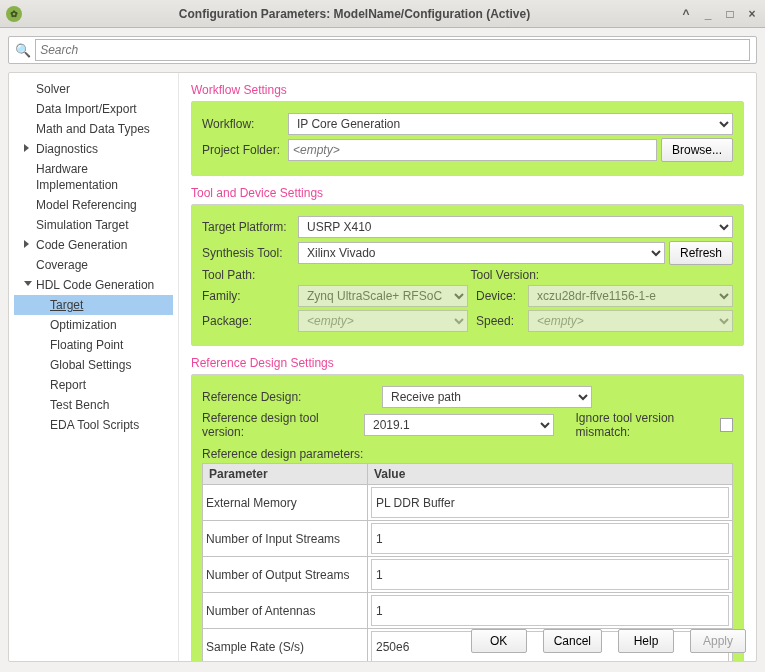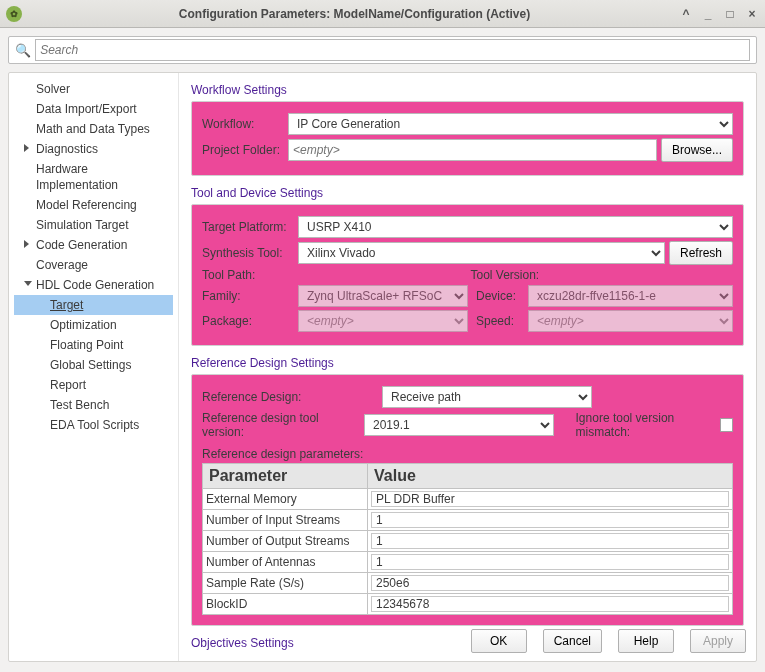--- a/index.html
+++ b/index.html
@@ -64,52 +64,52 @@
     border-width:5px 4px 0 4px;
     border-color:#555 transparent transparent transparent;
     top:6px;
   }
   .tree-item.child { padding-left:36px; }
   .tree-item.selected { background:#a5cdf2;text-decoration:underline; }
   .content {
     flex:1; padding:8px 12px 0 12px; overflow:auto;
     position:relative;
   }
-  .section-label { color:#4c1d95; margin:2px 0 4px 0; }
+  .section-label { color:#ec4899; margin:2px 0 4px 0; }
   .panelbox {
     border:1px solid #d0d0d0; border-radius:2px;
     padding:8px 10px 10px 10px; margin-bottom:10px;
-    background:#ec4899;
+    background:#bef264;
   }
   .row { display:flex; align-items:center; margin:3px 0; gap:4px; }
   .lbl { color:#3c3c3c; }
   select, input[type=text] {
     border:1px solid #b8b8b8; background:#fff; height:22px;
     padding:0 4px; font-size:12px; font-family:inherit; color:#3c3c3c;
   }
   select:disabled { background:#ededed; color:#555; }
   .btn {
     border:1px solid #b0b0b0; background:linear-gradient(#fdfdfd,#ececec);
     height:24px; padding:0 10px; border-radius:2px; font-size:12px;
     cursor:default;
   }
   .btn:disabled { color:#a0a0a0; }
   .placeholder-it input::placeholder { font-style:italic; }
   table.params {
     width:100%; border-collapse:collapse; margin-top:2px;
   }
   table.params th {
     background:#e6e6e6; border:1px solid #c2c2c2; text-align:left;
-    padding:3px 6px; font-weight:bold; font-size:16px;
+    padding:3px 6px; font-weight:bold; font-size:12px;
   }
   table.params td {
     border:1px solid #c2c2c2; padding:2px 3px; background:#fff;
   }
   table.params td input {
-    border:1px solid #c8c8c8; width:100%; height:16px;
+    border:1px solid #c8c8c8; width:100%; height:31px;
   }
   .checkbox {
     width:14px; height:14px; border:1px solid #a0a0a0; background:#fff;
     display:inline-block;
   }
   .bottom-btns {
     position:absolute; right:10px; bottom:8px; display:flex; gap:16px;
   }
   .bottom-btns .btn { min-width:56px; }
 </style>

